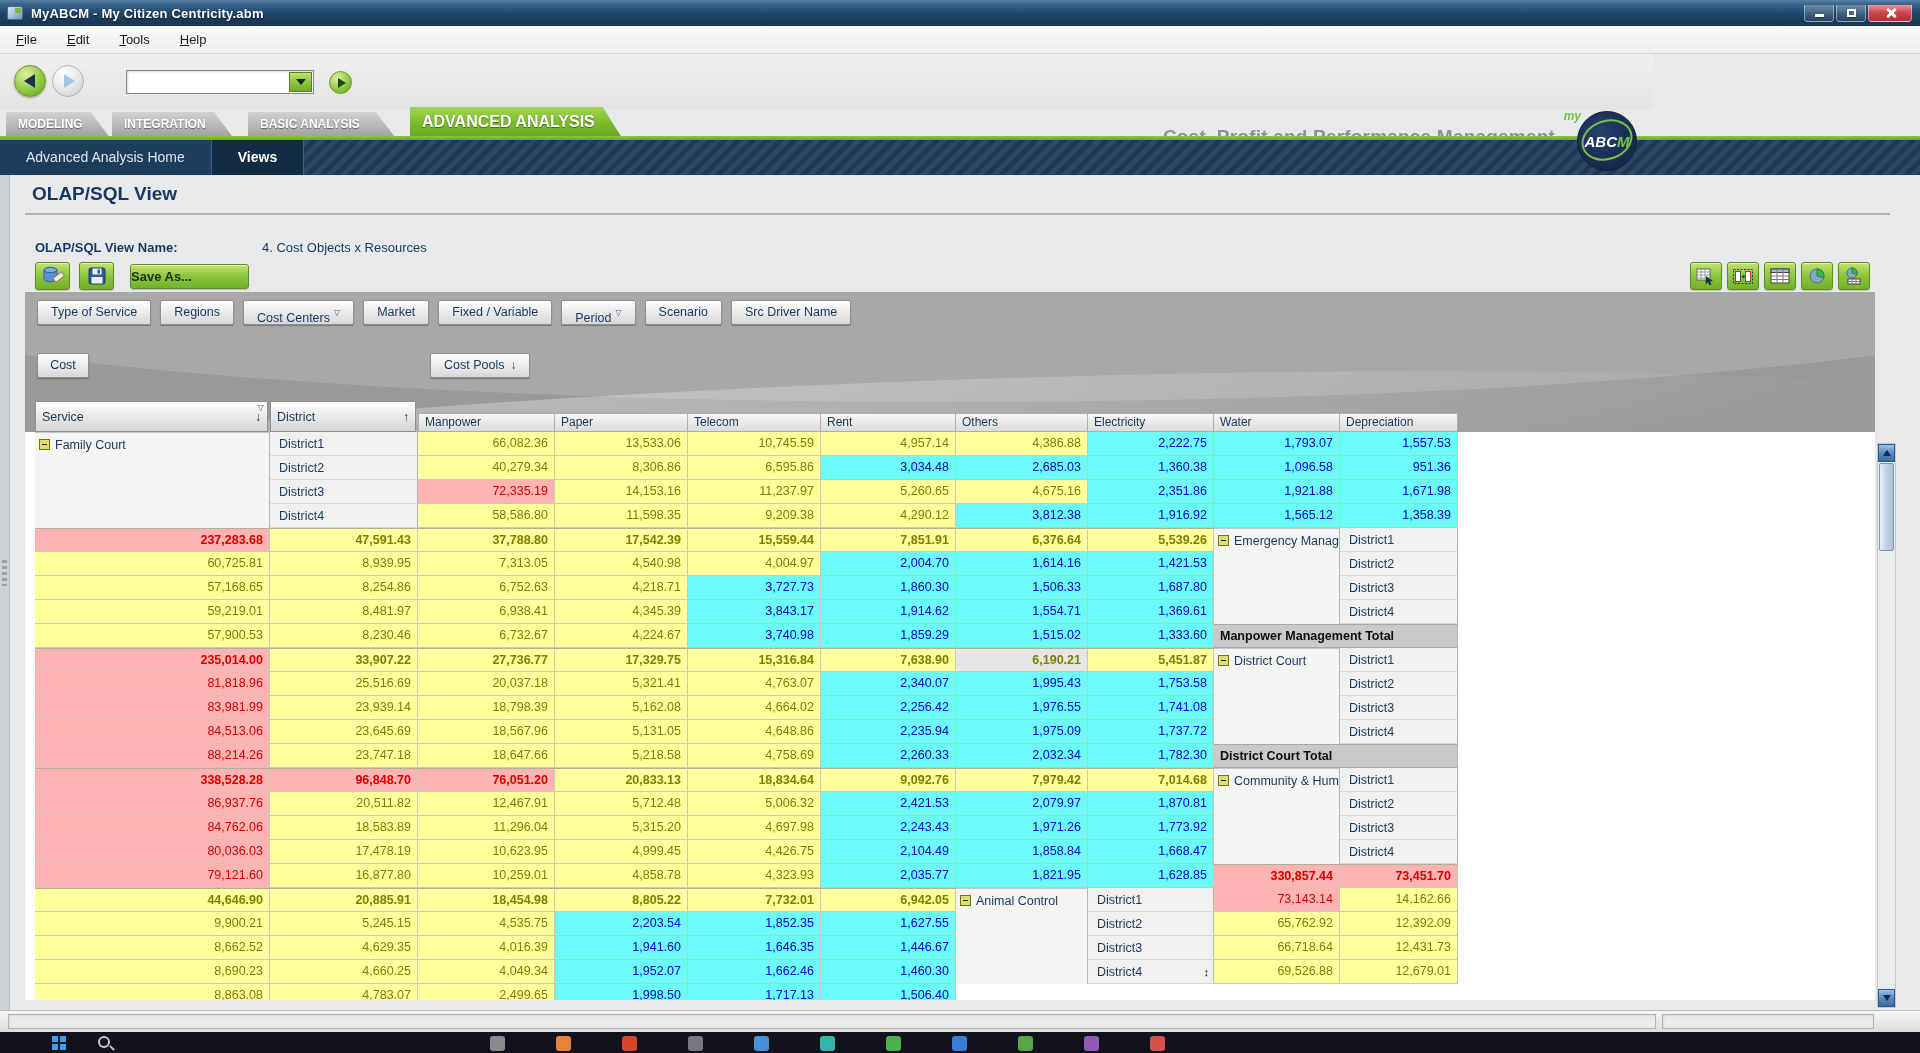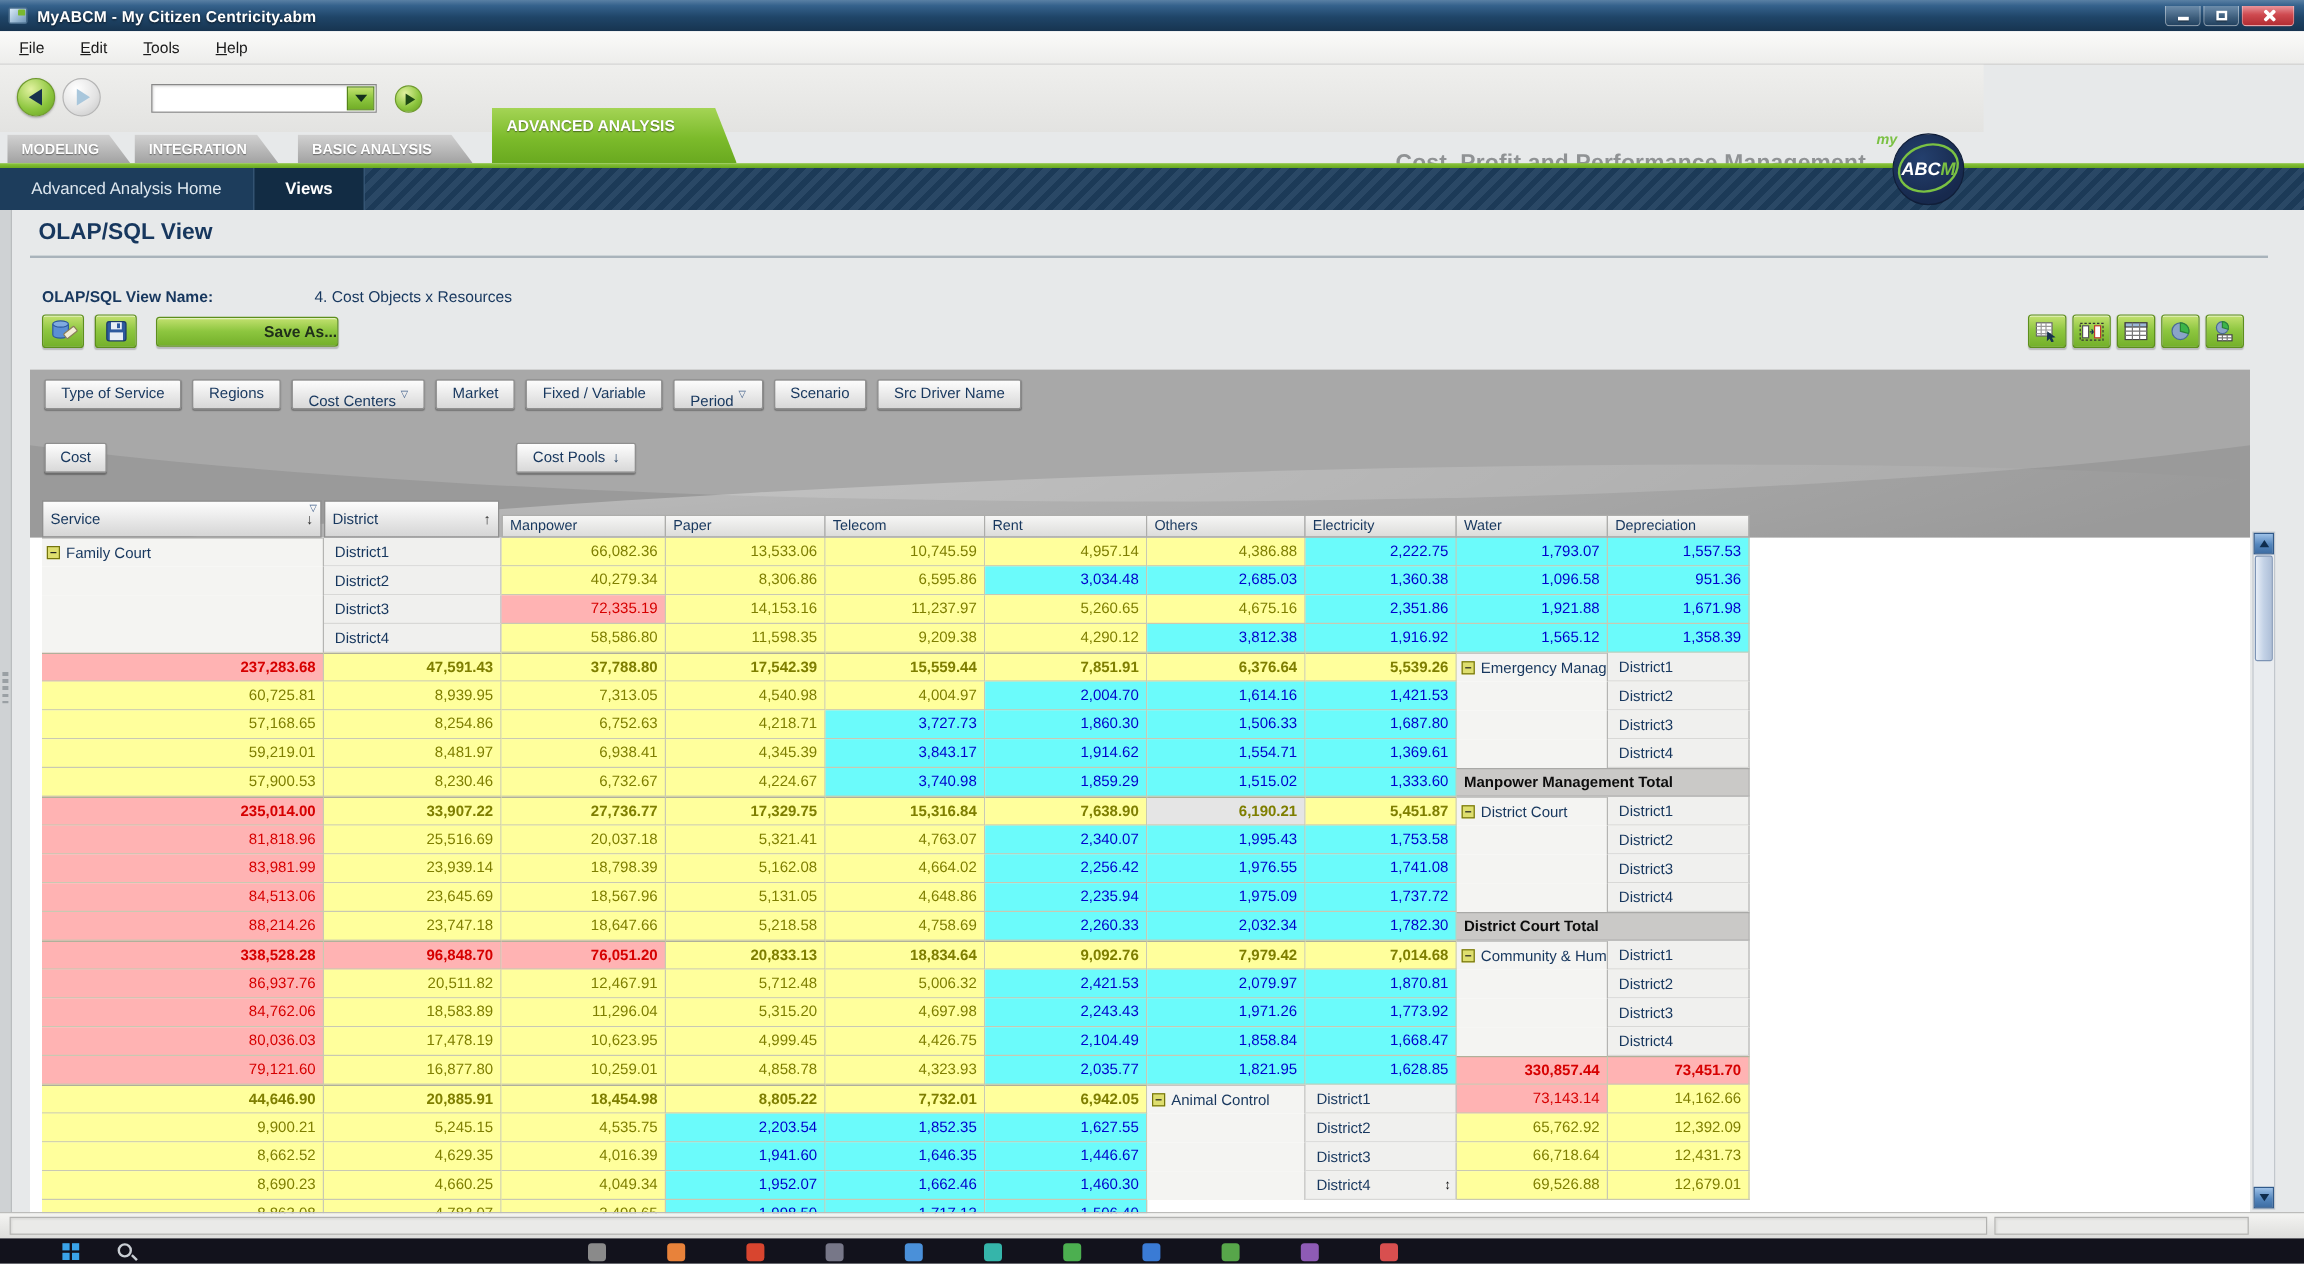--- a/index.html
+++ b/index.html
@@ -59,21 +59,21 @@
   .logo-prefix{position:absolute;right:72px;top:55px;color:#7ac143;font-size:12px;font-weight:bold;font-style:italic;z-index:31;}
 
   
   .tabs{position:absolute;left:0;top:110px;width:1920px;height:30px;}
   .tabs::after{content:"";position:absolute;left:0;bottom:0;width:100%;height:4px;
     background:linear-gradient(#8cc63f,#68a81e);}
   .tab{position:absolute;bottom:4px;height:24px;line-height:24px;padding:0 26px 0 12px;
     color:#fff;font-weight:bold;font-size:12px;text-shadow:0 1px 1px rgba(0,0,0,.45);
     background:linear-gradient(#d2d2d2,#a2a2a2);
     clip-path:polygon(0 0,calc(100% - 18px) 0,100% 100%,0 100%);cursor:default;white-space:nowrap;}
-  .tab.active{height:46px;line-height:29px;font-size:13px;
+  .tab.active{height:29px;line-height:29px;font-size:16px;
     background:linear-gradient(#a4d455,#7cbb2b 55%,#69a91f);}
 
   
   .subnav{position:absolute;left:0;top:140px;width:1920px;height:35px;background:#1d3d5c;display:flex;}
   .subnav::after{content:"";flex:1;
     background:repeating-linear-gradient(135deg,rgba(255,255,255,.06) 0 5px,rgba(0,0,0,.05) 5px 10px);}
   .subnav-item{line-height:35px;padding:0 26px;color:#dde7ef;font-size:14px;cursor:default;}
   .subnav-item.active{background:#122c44;color:#fff;font-weight:bold;border-left:1px solid #3c5d7d;border-right:1px solid #3c5d7d;}
 
   
@@ -81,26 +81,26 @@
   .gutter-handle{position:absolute;left:2px;top:385px;width:5px;height:26px;
     background:repeating-linear-gradient(#9aa0a4 0 3px,transparent 3px 6px);}
   .page-title{position:absolute;left:32px;top:183px;font-size:19px;font-weight:bold;color:#17375e;}
   .title-rule{position:absolute;left:25px;top:213px;width:1865px;height:2px;background:#a9b3bb;}
   .view-name-label{position:absolute;left:35px;top:240px;font-size:13px;font-weight:bold;color:#17375e;}
   .view-name{position:absolute;left:262px;top:240px;font-size:13px;color:#17375e;}
 
   .btn-green{background:linear-gradient(#c3e170,#8dc63f 48%,#74b02a);border:1px solid #5d8f1c;border-radius:3px;
     box-shadow:inset 0 1px 0 rgba(255,255,255,.55),0 1px 1px rgba(0,0,0,.2);}
   .icon-btn{position:absolute;top:262px;width:35px;height:28px;display:flex;align-items:center;justify-content:center;}
-  .save-as{position:absolute;left:130px;top:264px;width:152px;height:25px;font-size:13px;font-weight:bold;
-    color:#20301a;text-align:right;line-height:23px;}
+  .save-as{position:absolute;left:130px;top:264px;width:119px;height:25px;font-size:13px;font-weight:bold;
+    color:#20301a;text-align:left;line-height:23px;}
   .tool-btn{position:absolute;top:262px;width:32px;height:28px;display:flex;align-items:center;justify-content:center;}
 
   
-  .pivot{position:absolute;left:25px;top:308px;width:1850px;height:708px;background:#fff;overflow:hidden;}
+  .pivot{position:absolute;left:25px;top:292px;width:1850px;height:708px;background:#fff;overflow:hidden;}
   .pivot-band{position:absolute;left:0;top:0;width:100%;height:140px;background:#9a9a9a;overflow:hidden;}
   .pivot-band::before{content:"";position:absolute;left:-15%;top:-150px;width:130%;height:260px;
     background:#a8a8a8;border-radius:50%;}
   .pivot-band::after{content:"";position:absolute;left:-10%;top:88px;width:120%;height:160px;
     background:radial-gradient(ellipse at 30% 0,rgba(255,255,255,.30),rgba(255,255,255,0) 65%);
     border-radius:50%;transform:rotate(-2deg);}
   .filters-row{position:absolute;left:12px;top:8px;display:flex;gap:9px;z-index:2;}
   .chip{height:25px;line-height:23px;padding:0 13px;font-size:12.5px;color:#17375e;
     background:linear-gradient(#fdfdfd,#d8d8d8);border:1px solid #8f8f8f;border-radius:2px;
     box-shadow:0 1px 1px rgba(0,0,0,.3);white-space:nowrap;position:relative;}

